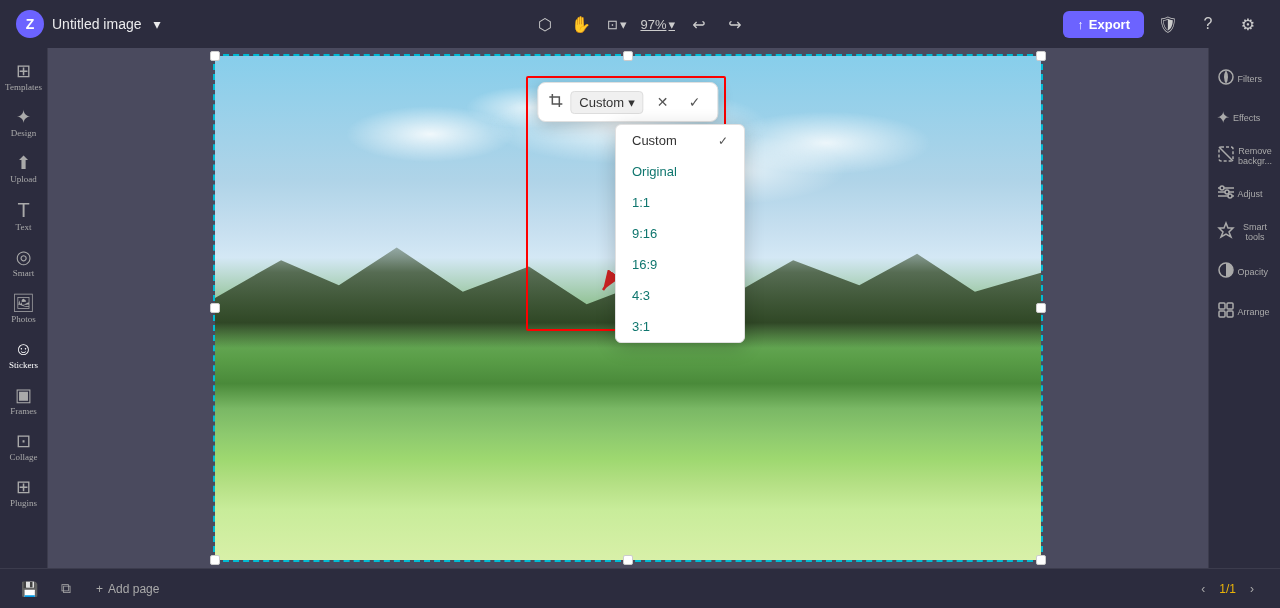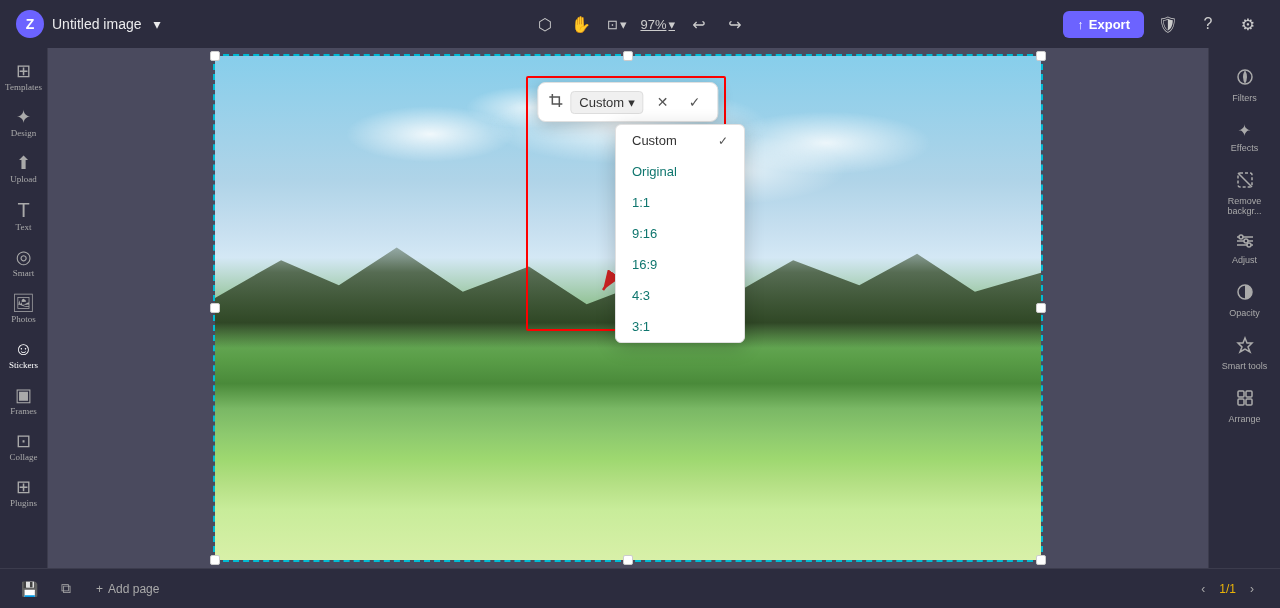--- a/index.html
+++ b/index.html
@@ -313,21 +313,21 @@
       flex-direction: column;
       align-items: center;
       padding: 12px 0;
       gap: 2px;
       flex-shrink: 0;
       border-left: 1px solid rgba(255,255,255,0.08);
     }
     .right-sidebar-item {
       width: 64px;
       display: flex;
-      flex-direction: column;
+      flex-direction: row;
       align-items: center;
       padding: 8px 4px;
       border-radius: 6px;
       cursor: pointer;
       color: #aaaaaa;
       gap: 3px;
     }
     .right-sidebar-item .icon { font-size: 16px; }
     .right-sidebar-item .label { font-size: 9px; text-align: center; word-break: break-word; }
 
@@ -562,33 +562,33 @@
           <circle cx="5" cy="3" r="2" fill="#2c2c3e" stroke="#aaa" stroke-width="1.5"></circle>
           <circle cx="10" cy="7" r="2" fill="#2c2c3e" stroke="#aaa" stroke-width="1.5"></circle>
           <circle cx="13" cy="11" r="2" fill="#2c2c3e" stroke="#aaa" stroke-width="1.5"></circle>
         </svg>
       </span>
       <span class="label">Adjust</span>
     </div>
     <div class="right-sidebar-item">
       <span class="icon">
         <svg width="18" height="18" viewBox="0 0 18 18" fill="none" stroke="#aaa" stroke-width="1.5">
+          <path d="M9 2 L11 7 L16 7 L12 11 L14 16 L9 13 L4 16 L6 11 L2 7 L7 7 Z"></path>
+        </svg>
+      </span>
+      <span class="label">Smart tools</span>
+    </div>
+    <div class="right-sidebar-item">
+      <span class="icon">
+        <svg width="18" height="18" viewBox="0 0 18 18" fill="none" stroke="#aaa" stroke-width="1.5">
           <circle cx="9" cy="9" r="7"></circle>
           <path d="M9 2 A7 7 0 0 1 9 16 Z" fill="#aaa" stroke="none"></path>
         </svg>
       </span>
       <span class="label">Opacity</span>
-    </div>
-    <div class="right-sidebar-item">
-      <span class="icon">
-        <svg width="18" height="18" viewBox="0 0 18 18" fill="none" stroke="#aaa" stroke-width="1.5">
-          <path d="M9 2 L11 7 L16 7 L12 11 L14 16 L9 13 L4 16 L6 11 L2 7 L7 7 Z"></path>
-        </svg>
-      </span>
-      <span class="label">Smart tools</span>
     </div>
     <div class="right-sidebar-item">
       <span class="icon">
         <svg width="18" height="18" viewBox="0 0 18 18" fill="none" stroke="#aaa" stroke-width="1.5">
           <rect x="2" y="2" width="6" height="6" rx="1"></rect>
           <rect x="10" y="2" width="6" height="6" rx="1"></rect>
           <rect x="2" y="10" width="6" height="6" rx="1"></rect>
           <rect x="10" y="10" width="6" height="6" rx="1"></rect>
         </svg>
       </span>

